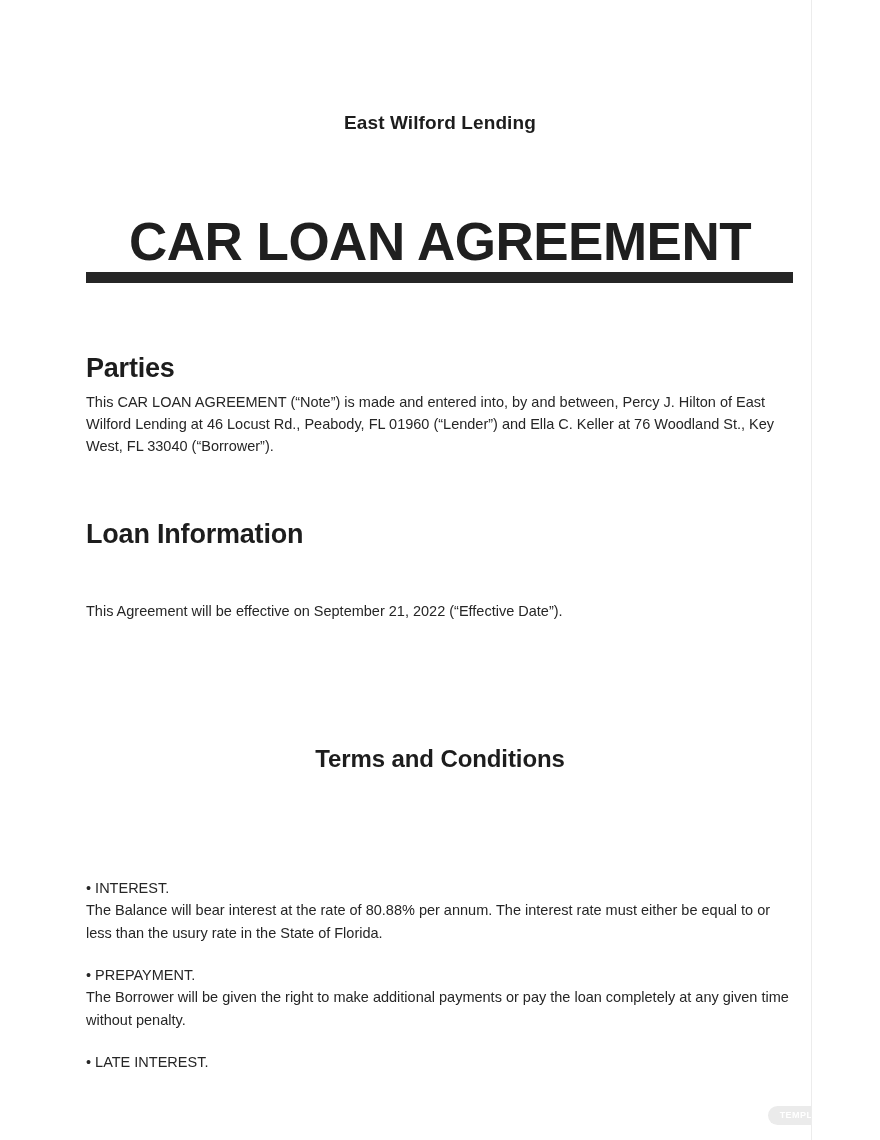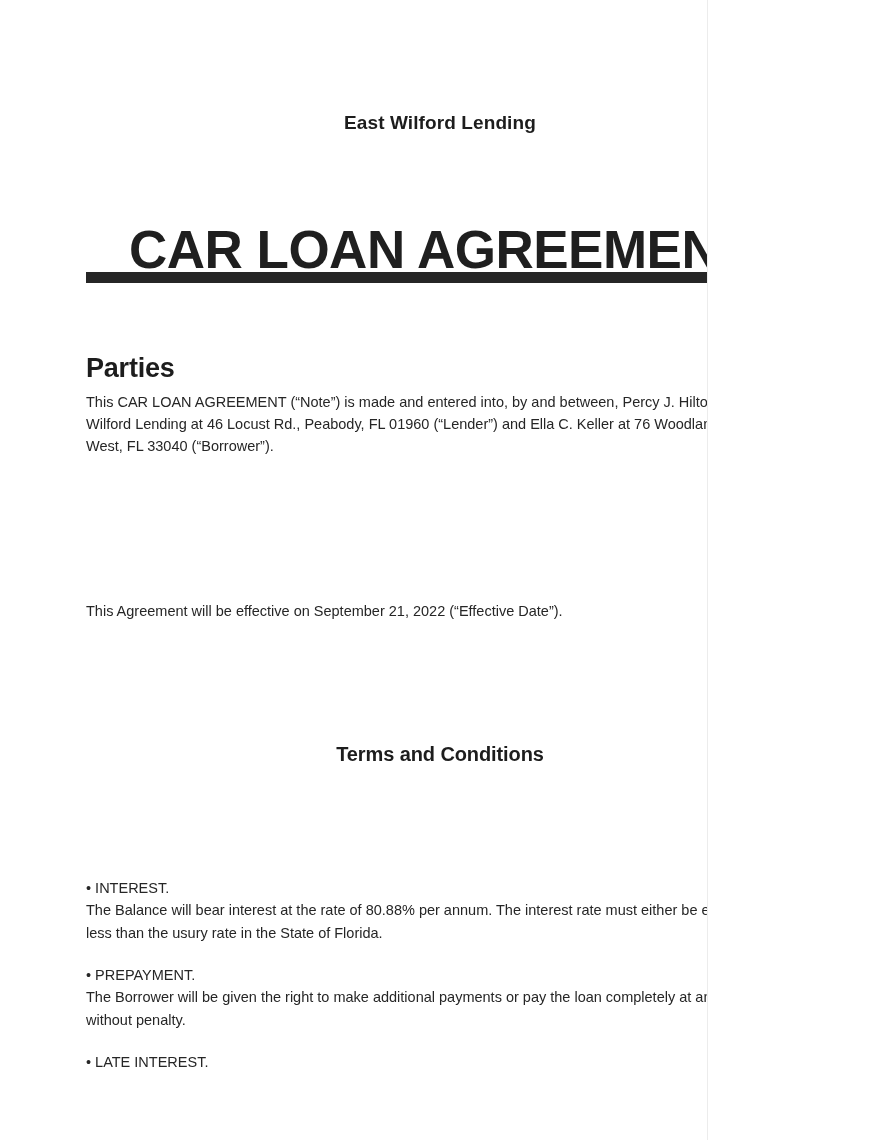--- a/index.html
+++ b/index.html
@@ -6,21 +6,21 @@
     margin: 0;
     padding: 0;
     background: #ffffff;
   }
   body {
     font-family: "Liberation Sans", "DejaVu Sans", sans-serif;
     -webkit-font-smoothing: antialiased;
   }
   .page {
     position: relative;
-    width: 708px;
+    width: 812px;
     height: 1140px;
     background: #ffffff;
     overflow: hidden;
     box-sizing: border-box;
     border-right: 1px solid #ececec;
   }
 
   
   .company-name {
     position: absolute;
@@ -29,21 +29,21 @@
     width: 880px;
     text-align: center;
     font-size: 19px;
     font-weight: 600;
     letter-spacing: 0.1px;
     color: #1d1d1d;
     line-height: 1.2;
   }
   .doc-title {
     position: absolute;
-    top: 186px;
+    top: 178px;
     left: 0;
     width: 880px;
     text-align: center;
     font-size: 53px;
     font-weight: 700;
     letter-spacing: -0.5px;
     color: #1f1f1f;
     line-height: 1.05;
   }
   .rule-bar {
@@ -66,21 +66,21 @@
     line-height: 1.2;
   }
   .heading-parties { top: 330px; }
   .heading-loan-info { top: 496px; }
 
   .center-heading {
     position: absolute;
     left: 0;
     width: 880px;
     text-align: center;
-    font-size: 20px;
+    font-size: 24px;
     font-weight: 600;
     color: #1d1d1d;
     letter-spacing: -0.1px;
     line-height: 1.2;
   }
   .heading-terms { top: 725px; }
 
   
   .body-block {
     position: absolute;
@@ -150,20 +150,21 @@
   <div class="company-name">East Wilford Lending</div>
 
   <h1 class="doc-title">CAR LOAN AGREEMENT</h1>
 
   <div class="rule-bar"></div>
 
   <h2 class="section-heading heading-parties">Parties</h2>
 
   <p class="body-block block-parties">This CAR LOAN AGREEMENT (“Note”) is made and entered into, by and between, Percy J. Hilton of East Wilford Lending at 46 Locust Rd., Peabody, FL 01960 (“Lender”) and Ella C. Keller at 76 Woodland St., Key West, FL 33040 (“Borrower”).</p>
 
+  <h2 class="section-heading heading-loan-info">Loan Information</h2>
 
 
   <p class="body-block block-loan-2">This Agreement will be effective on September 21, 2022 (“Effective Date”).</p>
 
   <h2 class="center-heading heading-terms">Terms and Conditions</h2>
 
 
   <div class="clause clause-interest">
     <span class="clause-label">• INTEREST.</span>
     <span class="clause-body">The Balance will bear interest at the rate of 80.88% per annum. The interest rate must either be equal to or less than the usury rate in the State of Florida.</span>

